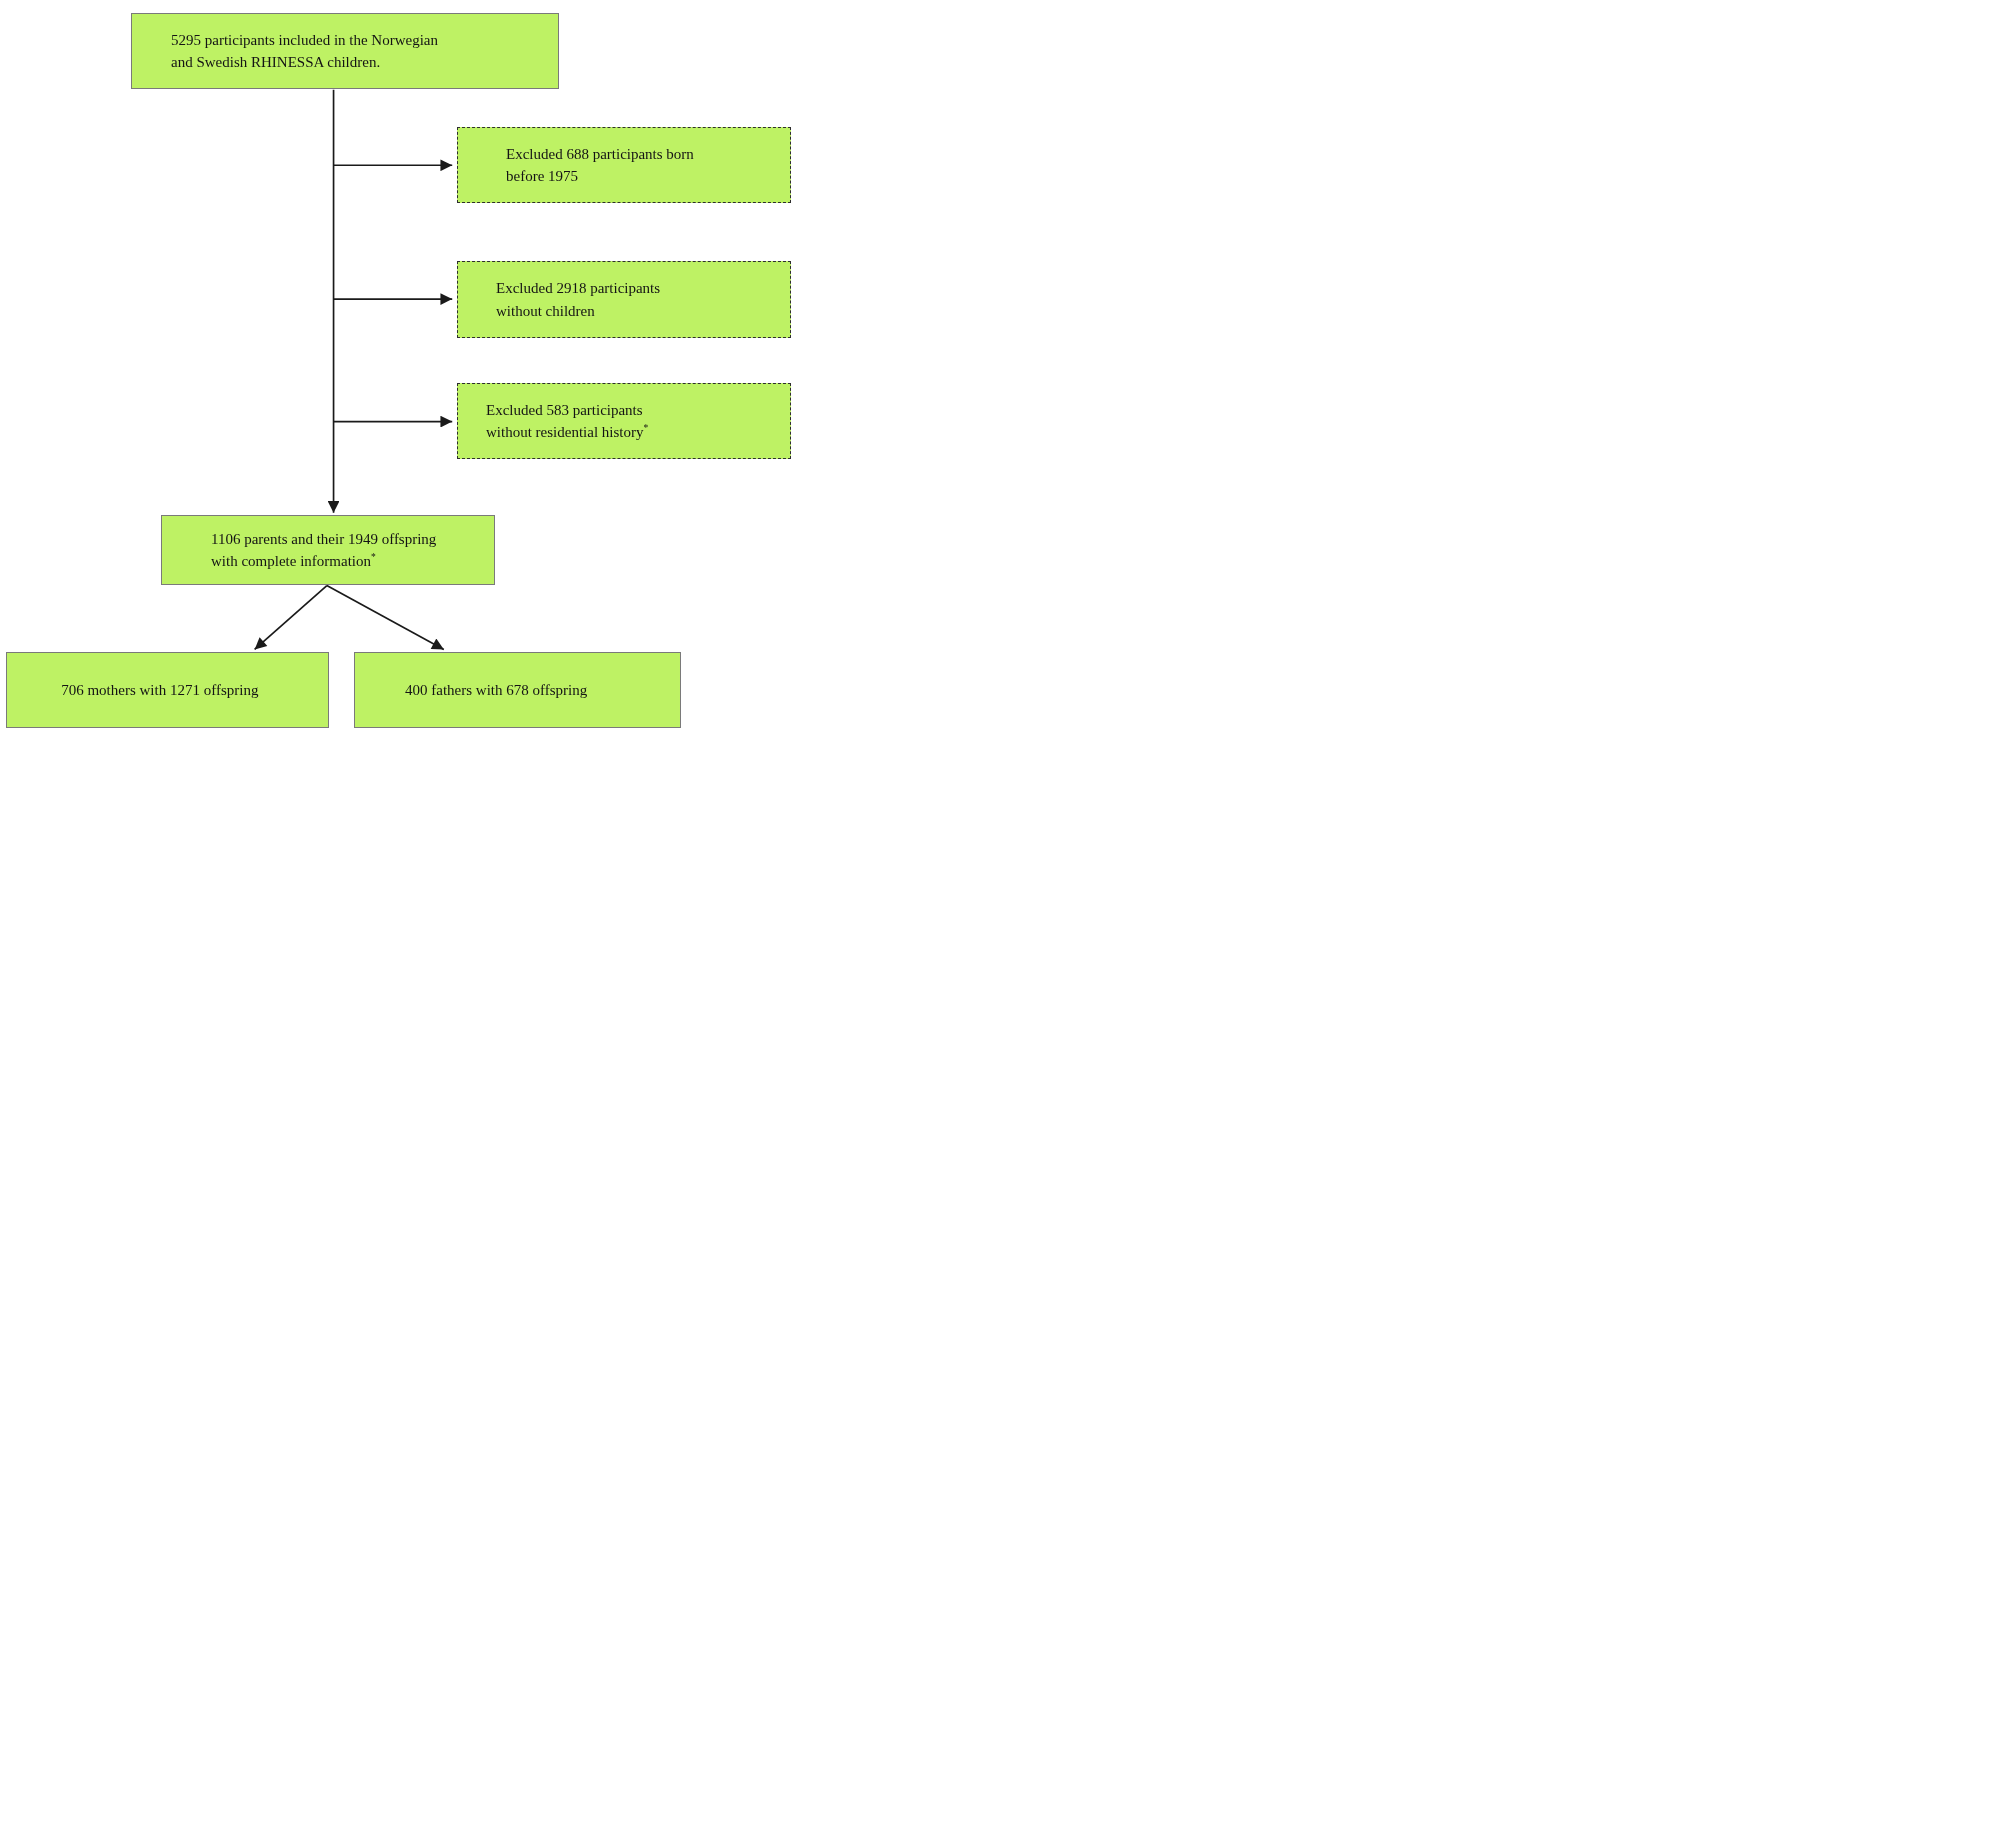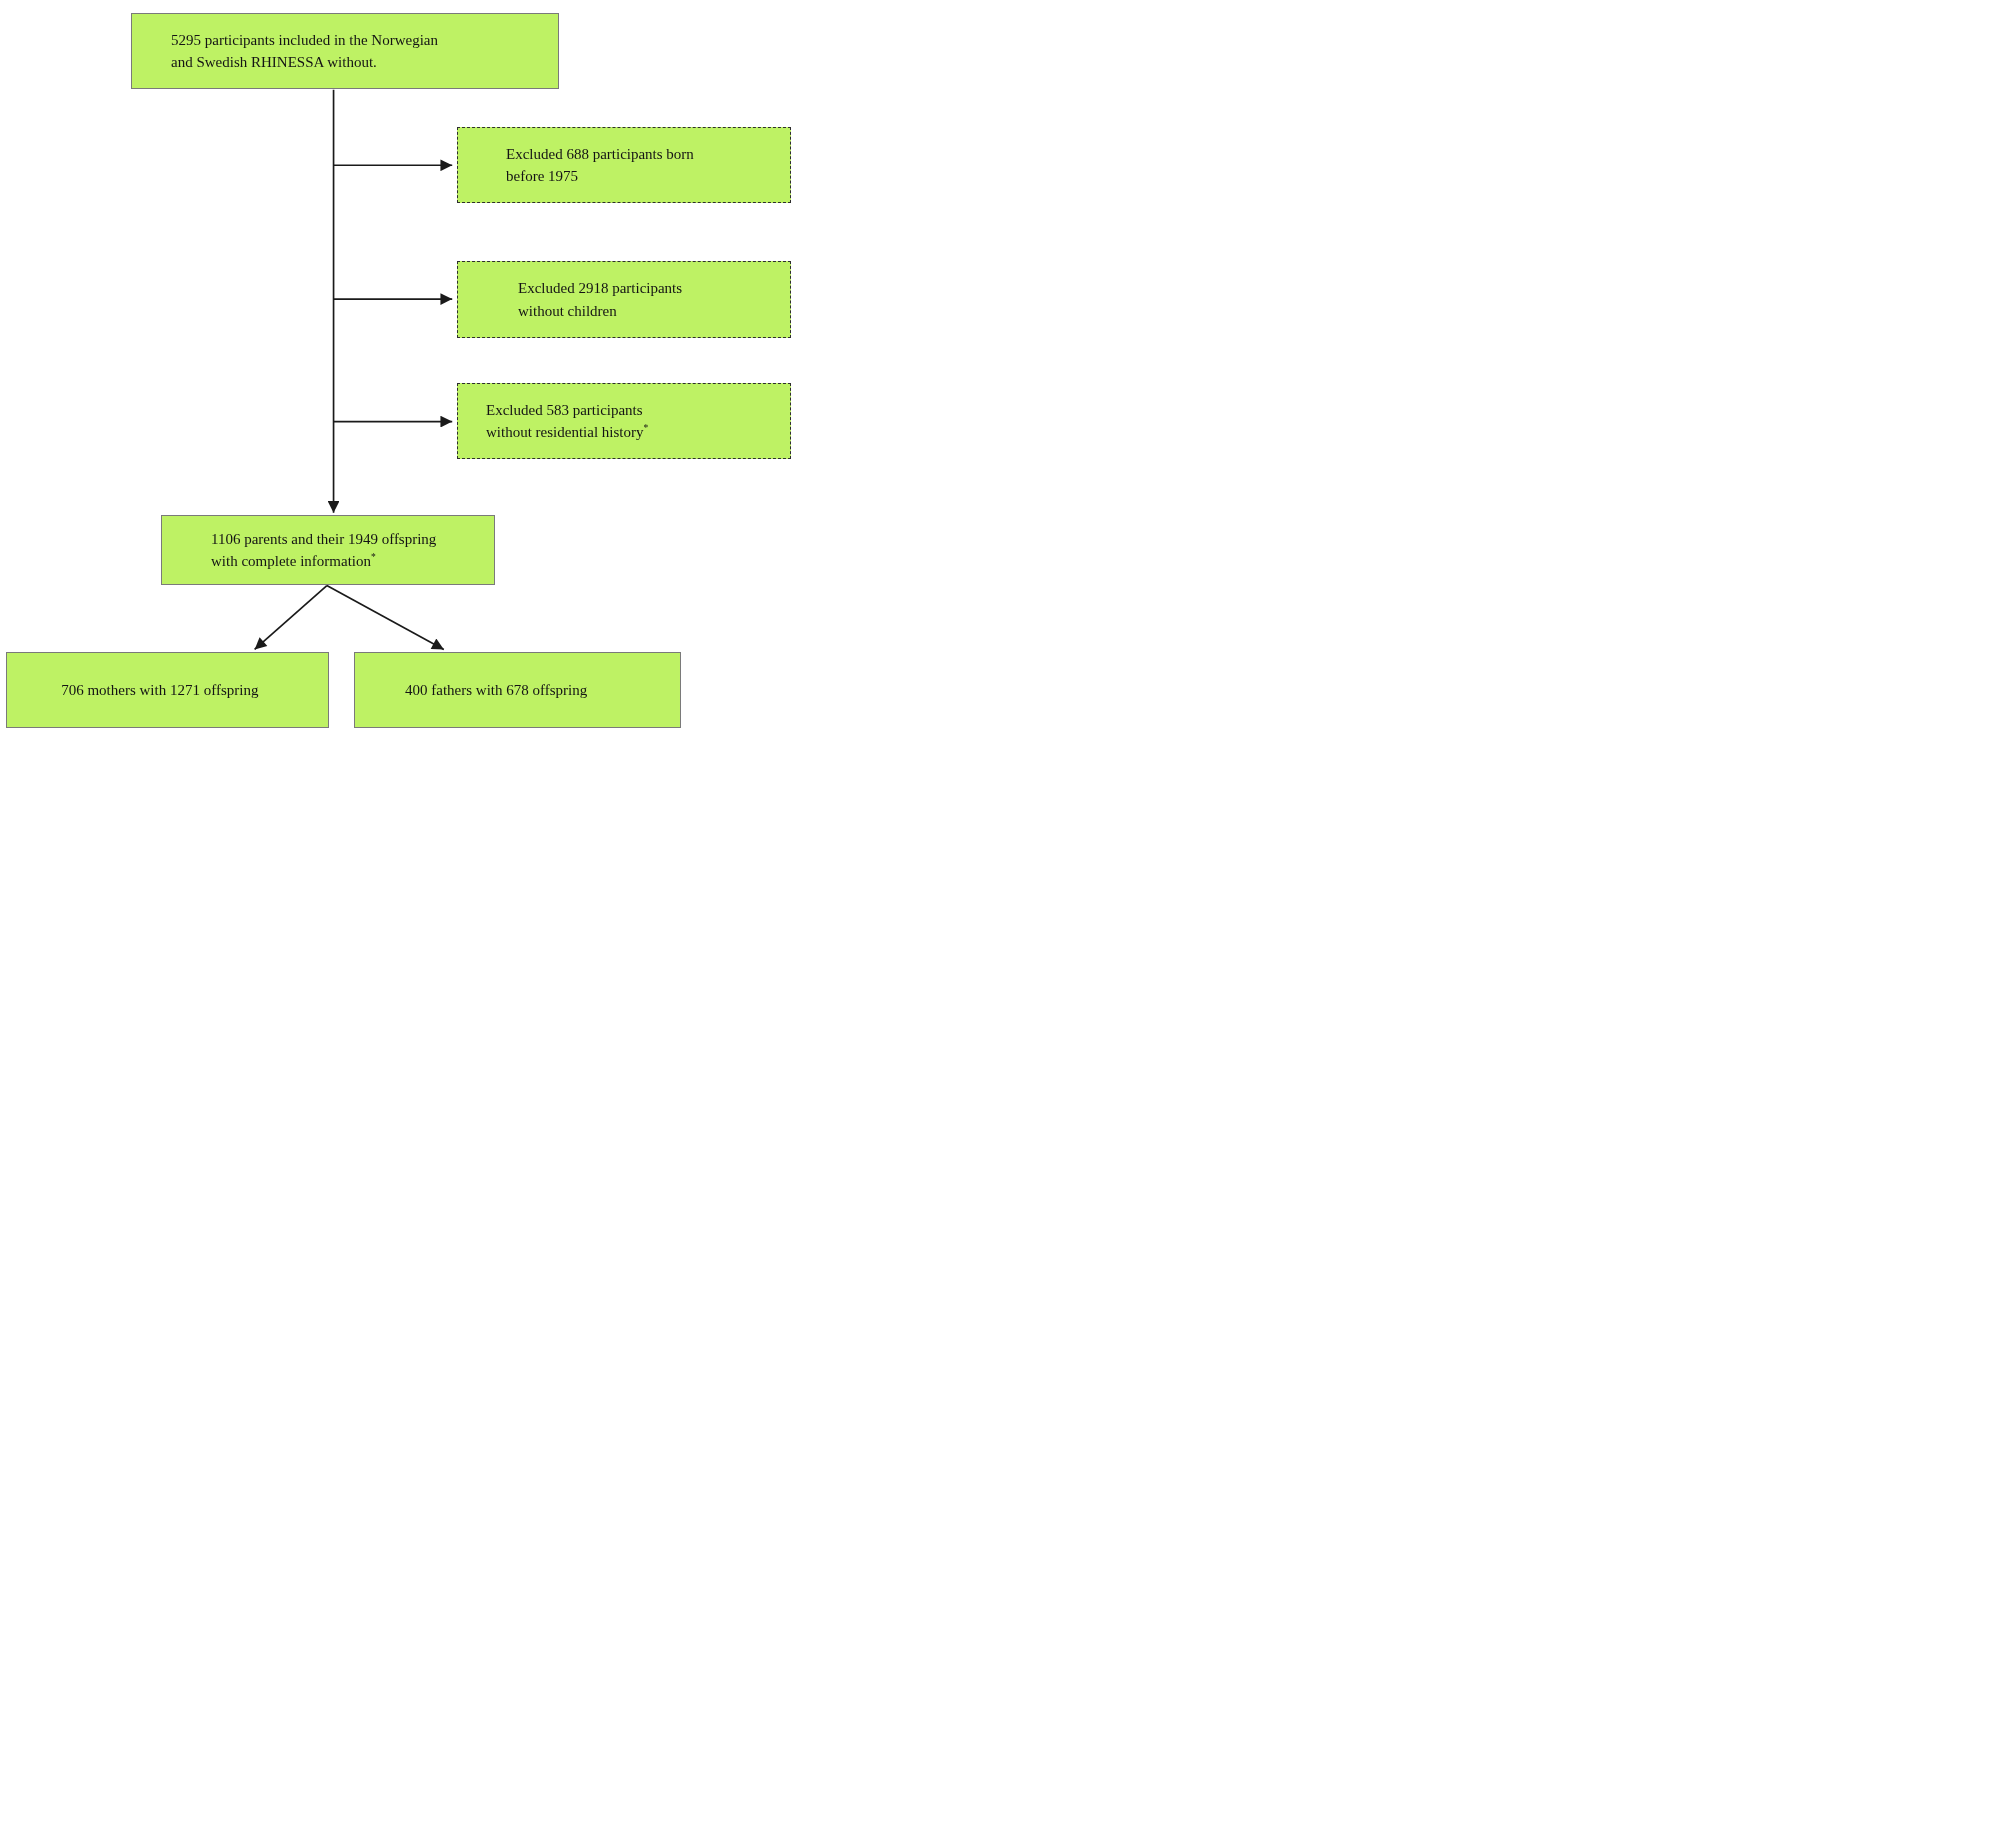--- a/index.html
+++ b/index.html
@@ -45,21 +45,21 @@
     white-space: nowrap;
   }
   .sup {
     font-size: 9.5px;
     line-height: 0;
     vertical-align: 6.2px;
   }
   
   .box-included  { left: 131px; top: 13.4px;   width: 428px; height: 76px; padding-left: 39px; }
   .box-excl1     { left: 457px; top: 127px;  width: 334px; height: 76px; padding-left: 48px; }
-  .box-excl2     { left: 457px; top: 261px;  width: 334px; height: 77px; padding-left: 60px; }
+  .box-excl2     { left: 457px; top: 261px;  width: 334px; height: 77px; padding-left: 38px; }
   .box-excl3     { left: 457px; top: 383px;  width: 334px; height: 76px; padding-left: 28px; }
   .box-complete  { left: 161px; top: 515px;  width: 334px; height: 70px; padding-left: 49px; }
   .box-mothers   { left: 6.2px;  top: 652px; width: 323px; height: 76px; padding-left: 54px; }
   .box-fathers   { left: 354px; top: 652px; width: 327px; height: 76px; padding-left: 50px; }
 </style>
 </head>
 <body>
 
 <div id="canvas">
 
@@ -72,21 +72,21 @@
     <line x1="596" y1="160" x2="596" y2="916" marker-end="url(#ah)" stroke="#1a1a1a"></line>
     <line x1="596" y1="295" x2="808" y2="295" marker-end="url(#ah)" stroke="#1a1a1a"></line>
     <line x1="596" y1="534" x2="808" y2="534" marker-end="url(#ah)" stroke="#1a1a1a"></line>
     <line x1="596" y1="753" x2="808" y2="753" marker-end="url(#ah)" stroke="#1a1a1a"></line>
     <line x1="584" y1="1046" x2="455" y2="1160" marker-end="url(#ah)" stroke="#1a1a1a"></line>
     <line x1="584" y1="1046" x2="793" y2="1160" marker-end="url(#ah)" stroke="#1a1a1a"></line>
   </svg>
 
   <div class="box solid box-included">
     <div class="line">5295 participants included in the Norwegian</div>
-    <div class="line">and Swedish RHINESSA without.</div>
+    <div class="line">and Swedish RHINESSA children.</div>
   </div>
 
   <div class="box dashed box-excl1">
     <div class="line">Excluded 688 participants born</div>
     <div class="line">before 1975</div>
   </div>
 
   <div class="box dashed box-excl2">
     <div class="line">Excluded 2918 participants</div>
     <div class="line">without children</div>

